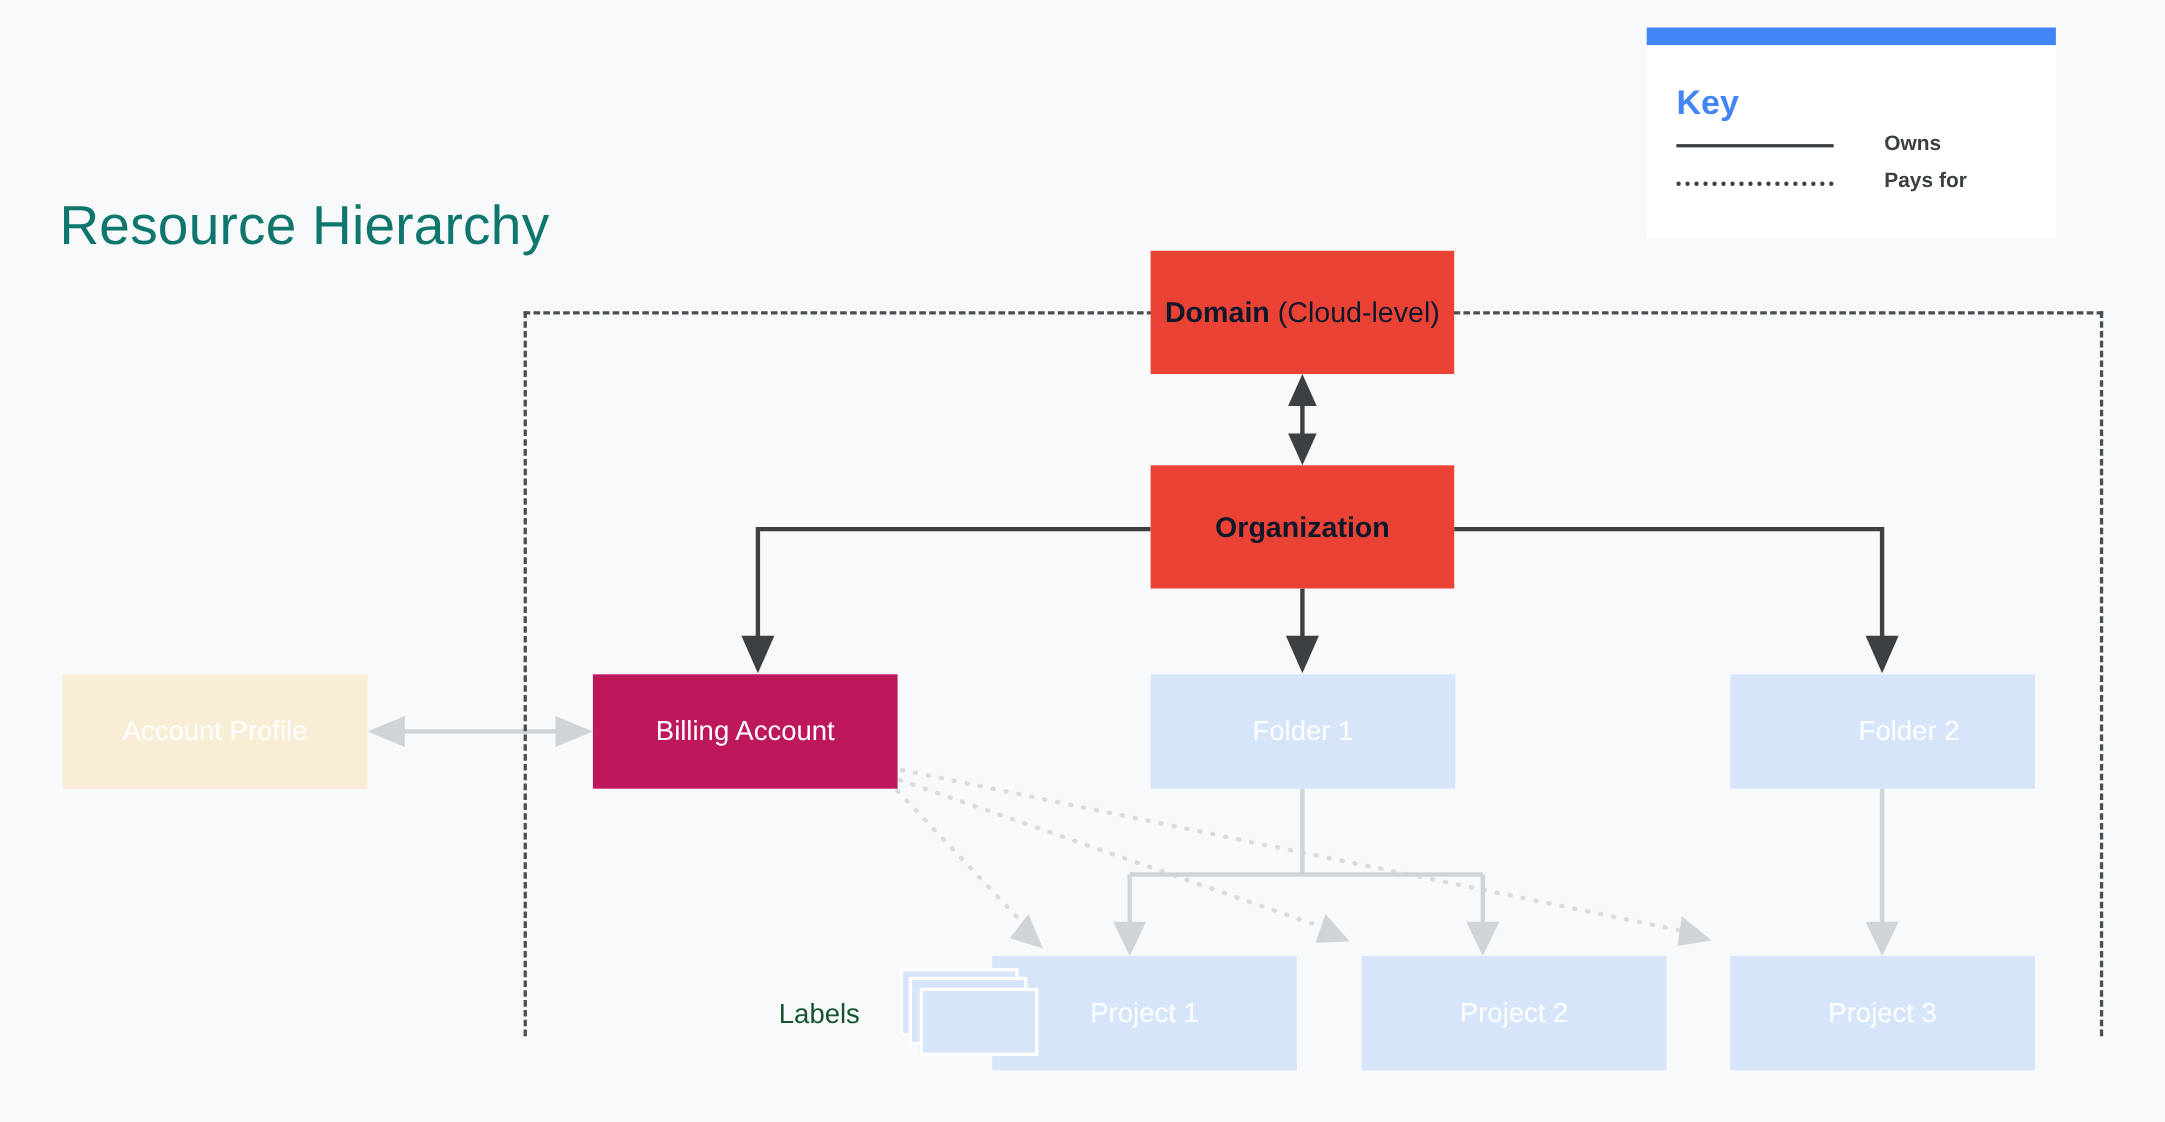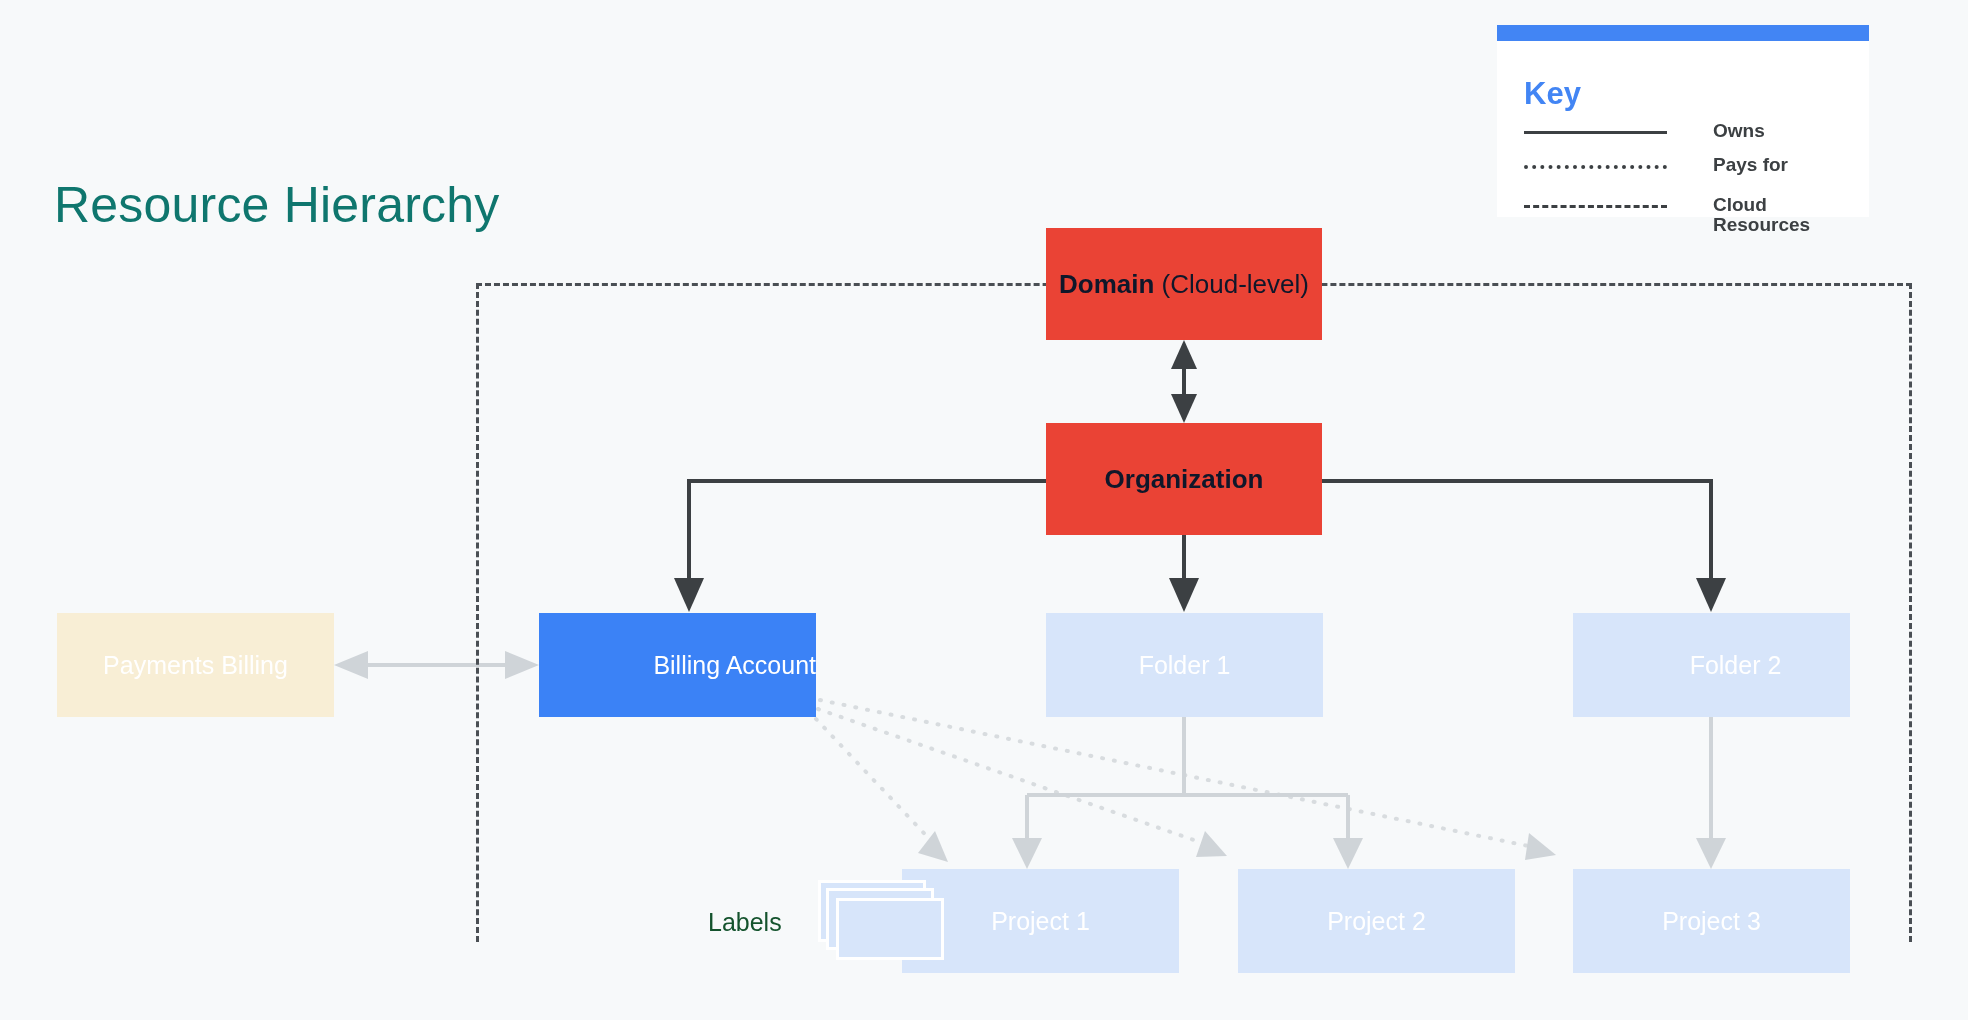--- a/index.html
+++ b/index.html
@@ -116,21 +116,21 @@
     font-weight: 400;
   }
   .node.red .node-label b { font-weight: 700; }
 
   .node.pale .node-label {
     color: #ffffff;
     font-size: 25px;
     font-weight: 400;
   }
   .node.beige { background: #f8eed5; }
-  .node.green { background: #3b82f6; justify-content: flex-end; }
+  .node.green { background: #be185d; }
   .node.blue  { background: #d7e5fa; }
 
   #node-domain       { left: 1046px; top: 228px; width: 276px; height: 112px; }
   #node-organization { left: 1046px; top: 423px; width: 276px; height: 112px; }
   #node-payments     { left: 57px;   top: 613px; width: 277px; height: 104px; }
   #node-billing      { left: 539px;  top: 613px; width: 277px; height: 104px; }
   #node-folder1      { left: 1046px; top: 613px; width: 277px; height: 104px; }
   #node-folder2      { left: 1573px; top: 613px; width: 277px; height: 104px; padding-left: 48px; }
   #node-project1     { left: 902px;  top: 869px; width: 277px; height: 104px; }
   #node-project2     { left: 1238px; top: 869px; width: 277px; height: 104px; }
@@ -248,37 +248,32 @@
     <div class="legend-row" id="legend-row-0">
       <span class="legend-sample solid"></span>
       <span class="legend-label">Owns</span>
     </div>
 
     <div class="legend-row" id="legend-row-1">
       <span class="legend-sample dotted"></span>
       <span class="legend-label">Pays for</span>
     </div>
 
-    <div class="legend-row" id="legend-row-2">
-      <span class="legend-sample dashed"></span>
-      <span class="legend-label">Cloud
-Resources</span>
-    </div>
   </div>
 
   <div class="node red" id="node-domain">
     <span class="node-label"><b>Domain</b><span> (Cloud-level)</span></span>
   </div>
 
   <div class="node red" id="node-organization">
     <span class="node-label" style="font-weight:700">Organization</span>
   </div>
 
   <div class="node pale beige" id="node-payments">
-    <span class="node-label">Payments Billing</span>
+    <span class="node-label">Account Profile</span>
   </div>
 
   <div class="node pale green" id="node-billing">
     <span class="node-label">Billing Account</span>
   </div>
 
   <div class="node pale blue" id="node-folder1">
     <span class="node-label">Folder 1</span>
   </div>
 

